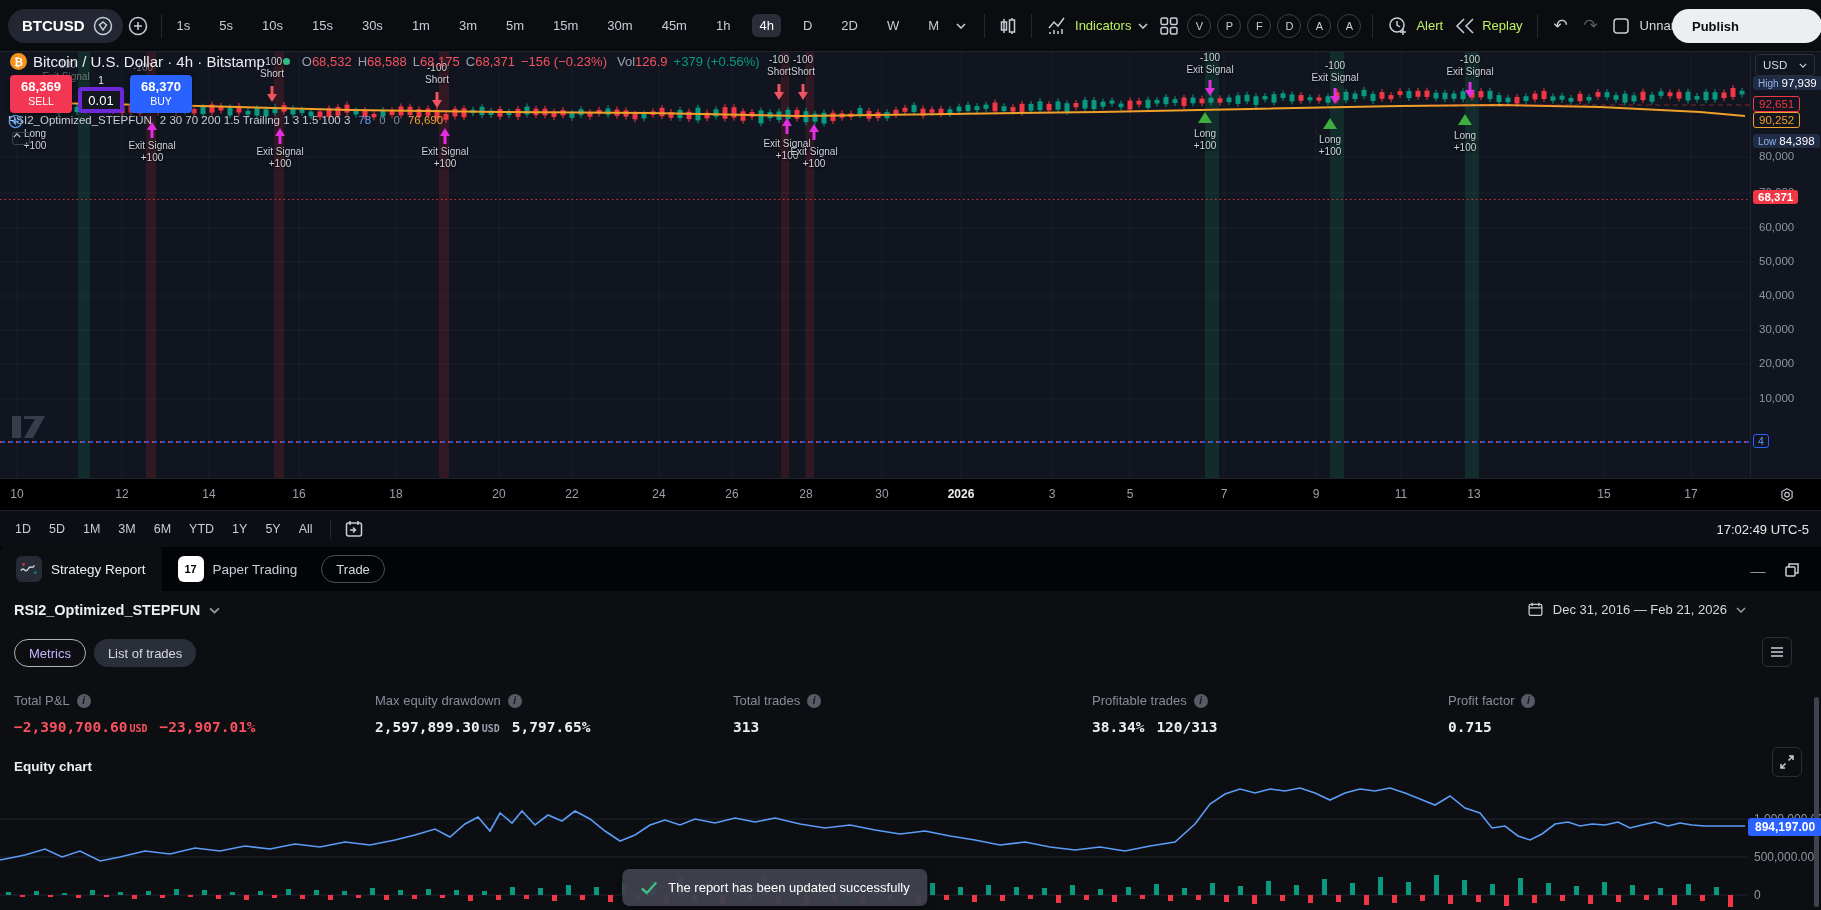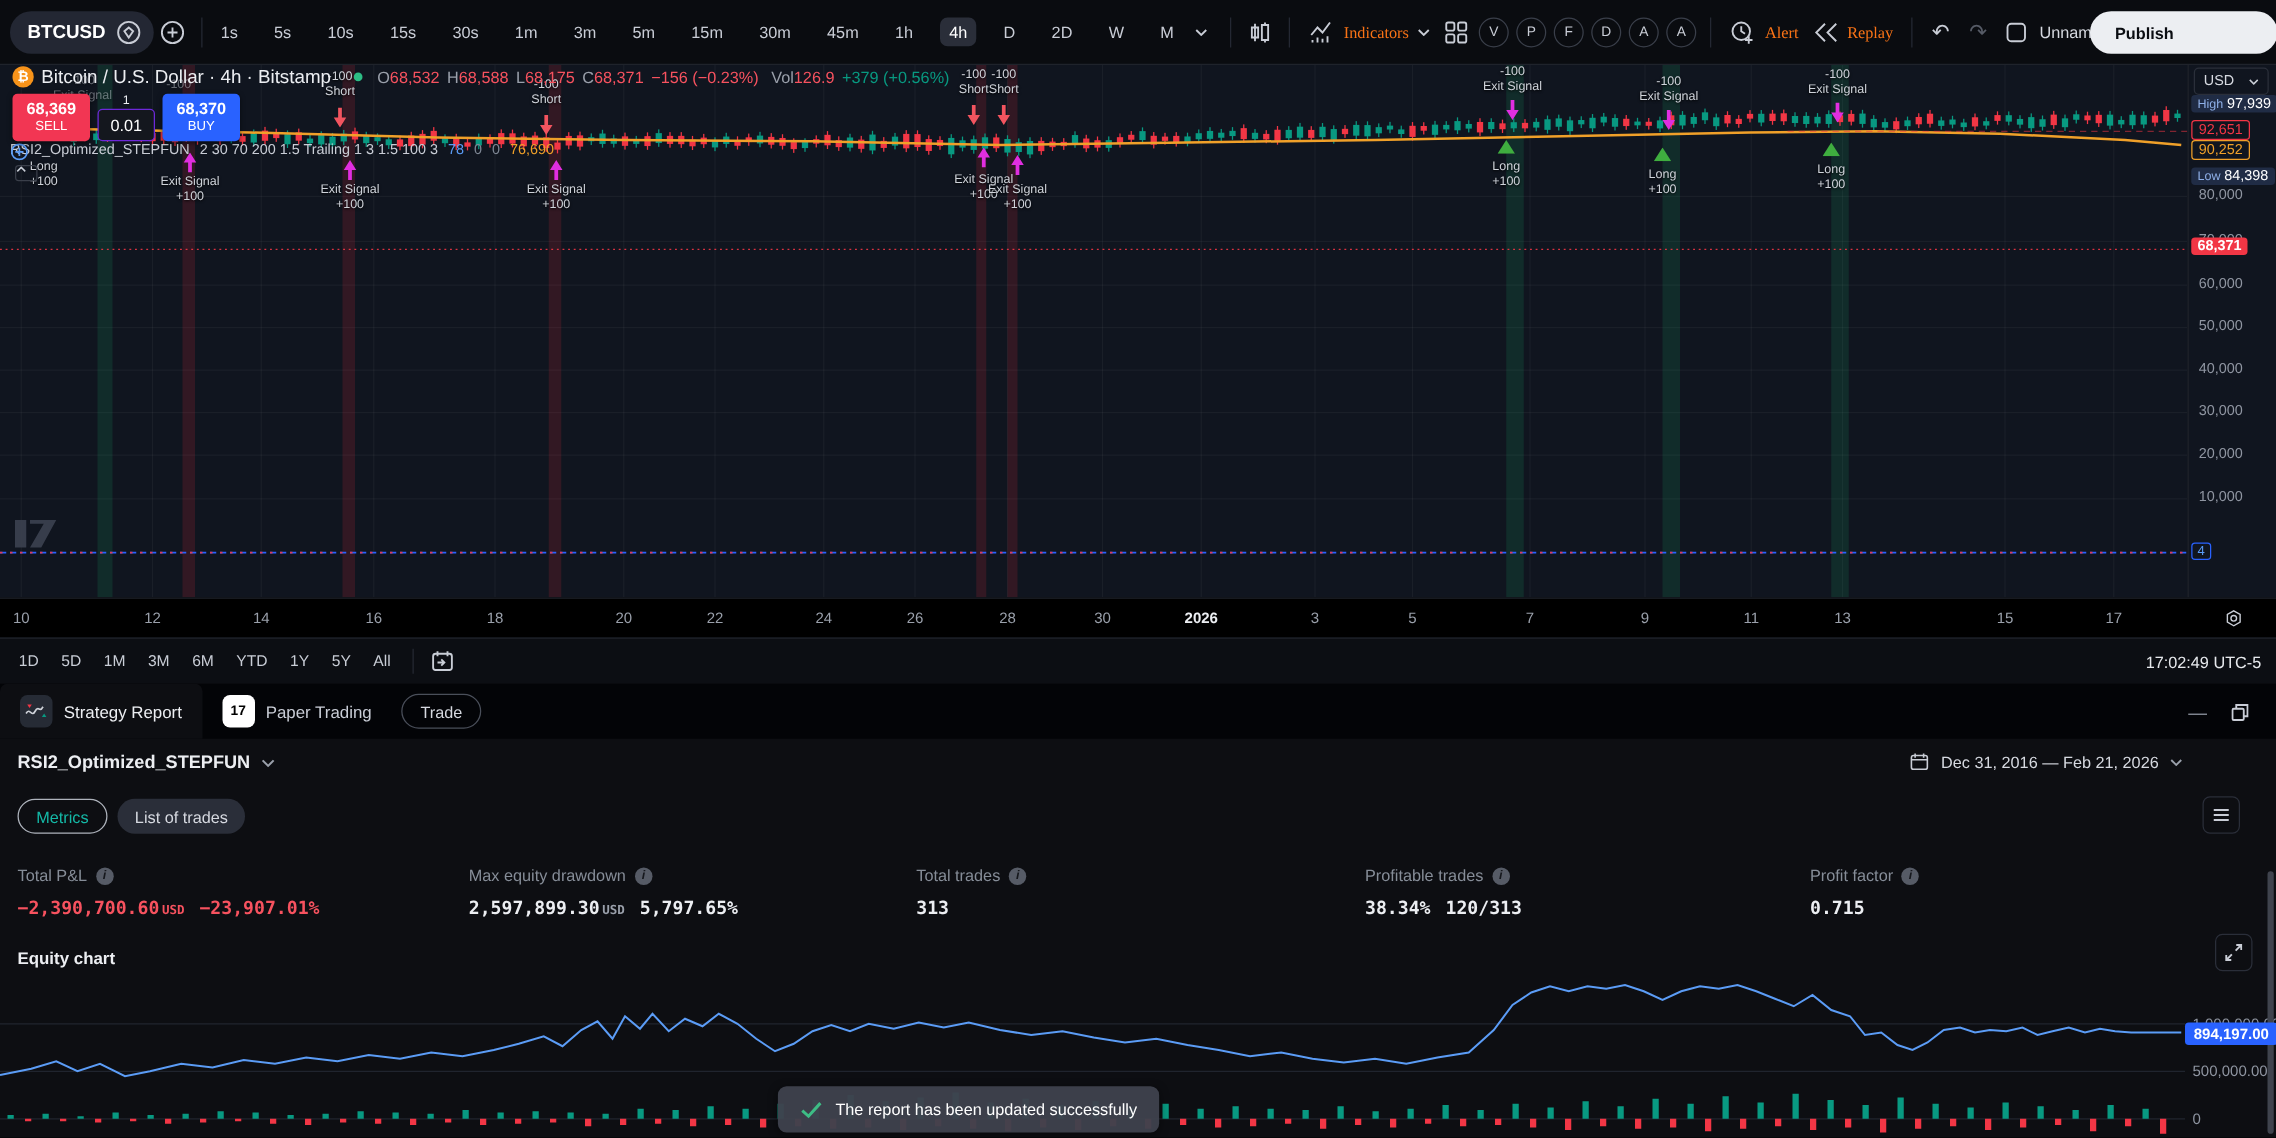--- a/index.html
+++ b/index.html
@@ -14,21 +14,21 @@
 
   
   .toolbar{position:absolute;top:0;left:0;width:1821px;height:52px;background:#0a0c10;
     border-bottom:1px solid var(--bdr);display:flex;align-items:center;padding:0 8px;font-size:13px;z-index:40;}
   .tb-div{width:1px;height:24px;background:#242833;margin:0 8px;flex:none;}
   .sym-pill{display:flex;align-items:center;gap:8px;background:#232733;border-radius:18px;height:34px;
     padding:0 10px 0 14px;font-weight:bold;font-size:15px;color:#fff;cursor:pointer;}
   .icon-btn{display:flex;align-items:center;justify-content:center;width:30px;height:30px;border-radius:6px;color:#c9cdd6;flex:none;}
   .tbtn{padding:4px 7px;border-radius:6px;color:#c9cdd6;cursor:pointer;flex:none;}
   .tbtn.active{background:#2a2e39;color:#fff;}
-  .tb-label{display:flex;align-items:center;gap:7px;padding:0 6px;color:#f97316;cursor:pointer;font-family:Liberation Serif, serif;}
+  .tb-label{display:flex;align-items:center;gap:7px;padding:0 6px;color:#bef264;cursor:pointer;}
   .circ{width:24px;height:24px;border:1px solid #3a3f4a;border-radius:50%;display:flex;align-items:center;
     justify-content:center;font-size:11px;color:#c9cdd6;margin:0 3px;flex:none;cursor:pointer;}
   .layout-btn{display:flex;flex-direction:row;align-items:center;line-height:15px;margin:0 4px;cursor:pointer;}
   .layout-btn .save{font-size:11px;color:#2962ff;}
   .trade-pill{display:flex;align-items:center;gap:7px;height:34px;border:1px solid #40454f;border-radius:17px;
     background:#14161c;padding:0 13px 0 7px;color:#fff;font-weight:bold;cursor:pointer;}
   .tv-circle{width:22px;height:22px;background:#fff;border-radius:50%;display:flex;align-items:center;
     justify-content:center;color:#000;font-weight:bold;font-size:9px;}
   .publish-pill{position:absolute;left:1672px;top:9px;height:34px;border-radius:17px;background:#eceef2;
     color:#0b0d12;font-weight:bold;font-size:13px;display:flex;align-items:center;padding:0 20px;width:150px;cursor:pointer;}
@@ -48,21 +48,21 @@
   .legend-collapse{position:absolute;left:12px;top:80px;width:18px;height:13px;border:1px solid #3a3f4a;border-radius:3px;
     display:flex;align-items:center;justify-content:center;z-index:6;cursor:pointer;}
 
   .trade-widget{position:absolute;left:10px;top:23px;display:flex;align-items:flex-start;gap:6px;z-index:7;}
   .tw-box{width:62px;height:38px;border-radius:4px;color:#fff;display:flex;flex-direction:column;align-items:center;
     justify-content:center;line-height:14px;cursor:pointer;box-shadow:0 1px 4px rgba(0,0,0,.5);}
   .tw-box .p{font-size:13px;font-weight:bold;} .tw-box .l{font-size:10.5px;}
   .tw-sell{background:#f23653;} .tw-buy{background:#2962ff;}
   .tw-qty{position:relative;width:46px;text-align:center;}
   .tw-step{font-size:10px;color:#eceef2;line-height:11px;}
-  .tw-qty-box{margin-top:1px;height:26px;background:#14171e;border:1px solid #6d28d9;border-radius:4px;
+  .tw-qty-box{margin-top:1px;height:26px;background:#14171e;border:4px solid #6d28d9;border-radius:4px;
     color:#fff;font-size:13px;display:flex;align-items:center;justify-content:center;cursor:pointer;}
 
   #markers span.mlab{position:absolute;transform:translateX(-50%);text-align:center;font-size:10px;line-height:12px;
     color:#cfd3da;white-space:nowrap;text-shadow:0 1px 2px #000;z-index:4;}
   #markers svg{position:absolute;transform:translateX(-50%);z-index:4;}
   .faded{opacity:.45;}
 
   
   .price-axis{position:absolute;top:52px;left:1750px;width:71px;height:426px;background:#10151f;
     border-left:1px solid var(--bdr);font-size:11.5px;z-index:5;}
@@ -99,21 +99,21 @@
   .trade-outline{align-self:center;height:28px;border:1px solid #4a4f5a;border-radius:14px;display:flex;align-items:center;
     padding:0 14px;margin-left:8px;font-size:13px;color:#d6d9e0;cursor:pointer;}
   .win-ctl{position:absolute;top:10px;display:flex;align-items:center;justify-content:center;width:26px;height:26px;
     color:#8f95a1;cursor:pointer;font-size:15px;}
   .strat-row{position:absolute;top:44px;left:0;width:100%;height:42px;}
   .strat-name{position:absolute;left:14px;top:11px;font-size:14.5px;font-weight:bold;color:#eceef2;display:flex;
     align-items:center;gap:9px;cursor:pointer;}
   .date-range{position:absolute;right:75px;top:10px;display:flex;align-items:center;gap:9px;font-size:13px;color:#d6d9e0;cursor:pointer;}
   .view-row{position:absolute;top:92px;left:14px;display:flex;gap:8px;}
   .pill{height:28px;border-radius:14px;display:flex;align-items:center;padding:0 14px;font-size:13px;cursor:pointer;}
-  .pill.on{border:1px solid #aeb3bc;color:#14b8a6;}
+  .pill.on{border:1px solid #aeb3bc;color:#c4b5fd;}
   .pill.off{background:#2a2e39;color:#d6d9e0;}
   .list-ic-btn{position:absolute;left:1762px;top:90px;width:30px;height:30px;border:1px solid #2a2e39;border-radius:6px;
     display:flex;align-items:center;justify-content:center;cursor:pointer;}
   .metric{position:absolute;top:146px;width:340px;}
   .m-label{display:flex;align-items:center;gap:7px;font-size:13px;color:#868d98;}
   .info-icon{width:14px;height:14px;border-radius:50%;background:#565b66;color:#15171c;font-size:10px;font-weight:bold;
     display:flex;align-items:center;justify-content:center;font-style:italic;cursor:pointer;}
   .m-value{margin-top:11px;font-family:"DejaVu Sans Mono",monospace;font-size:14.5px;color:#eceef2;font-weight:bold;}
   .m-value .cur{font-size:10px;margin-left:2px;}
   .m-value .extra{margin-left:12px;}

